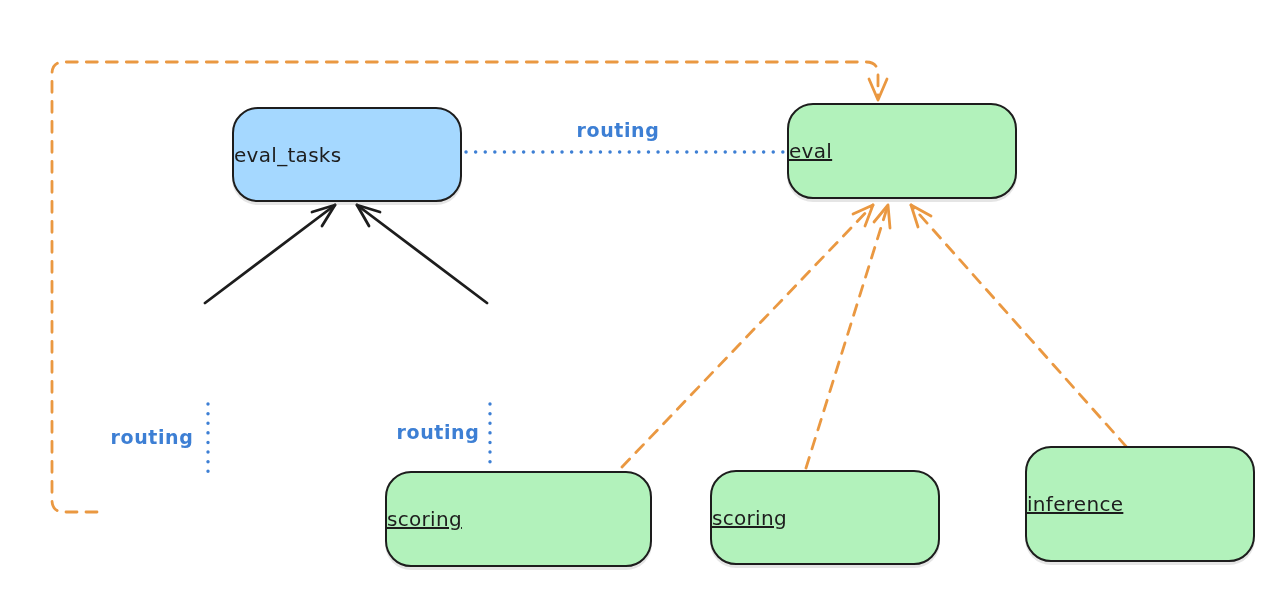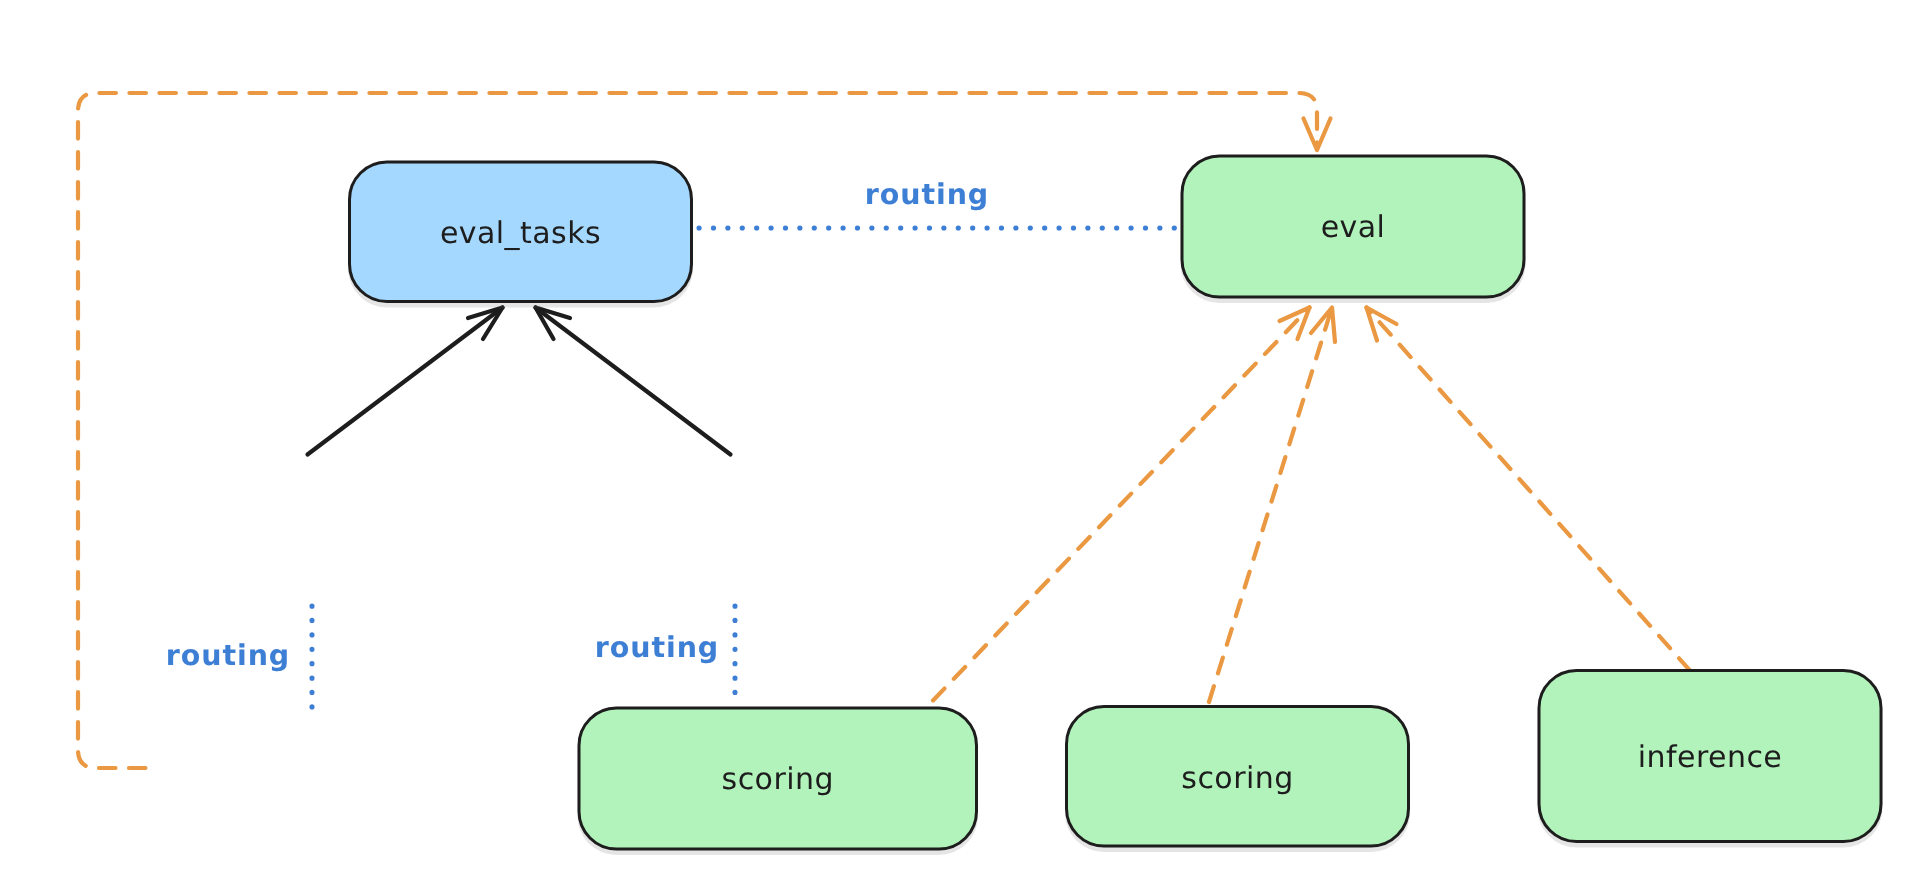--- a/index.html
+++ b/index.html
@@ -14,26 +14,26 @@
   .canvas{
     position:relative;width:1280px;height:596px;background:var(--background);
     font-family:"DejaVu Sans","Liberation Sans",sans-serif;overflow:hidden;
   }
   svg.wires{position:absolute;left:0;top:0;width:1280px;height:596px;}
   .wire-black{stroke:var(--stroke);stroke-width:2.8;fill:none;stroke-linecap:round;stroke-linejoin:round;}
   .wire-blue{stroke:var(--routing-blue);stroke-width:3.4;fill:none;stroke-dasharray:0.1 9.5;stroke-linecap:round;}
   .wire-orange{stroke:var(--orange);stroke-width:2.8;fill:none;stroke-dasharray:11 9;stroke-linecap:round;stroke-linejoin:round;}
   .head{stroke-dasharray:none;}
   .node{
-    position:absolute;box-sizing:border-box;display:flex;align-items:center;justify-content:center;
+    position:absolute;box-sizing:border-box;display:flex;align-items:center;
     border:2.6px solid var(--stroke);border-radius:26px;font-size:20px;color:var(--stroke);
     letter-spacing:.3px;box-shadow:0 3px 0 rgba(110,110,110,.18);
   }
   .node.blue{background:var(--blue-fill);}
-  .node.green{background:var(--green-fill);}
+  .node.green{background:var(--green-fill);text-decoration:underline;}
   .edge-label{
     position:absolute;transform:translateX(-50%);color:var(--routing-blue);
     font-size:19px;font-weight:600;letter-spacing:.6px;white-space:nowrap;
   }
 </style>
 </head>
 <body>
 
 <div class="canvas">
 

